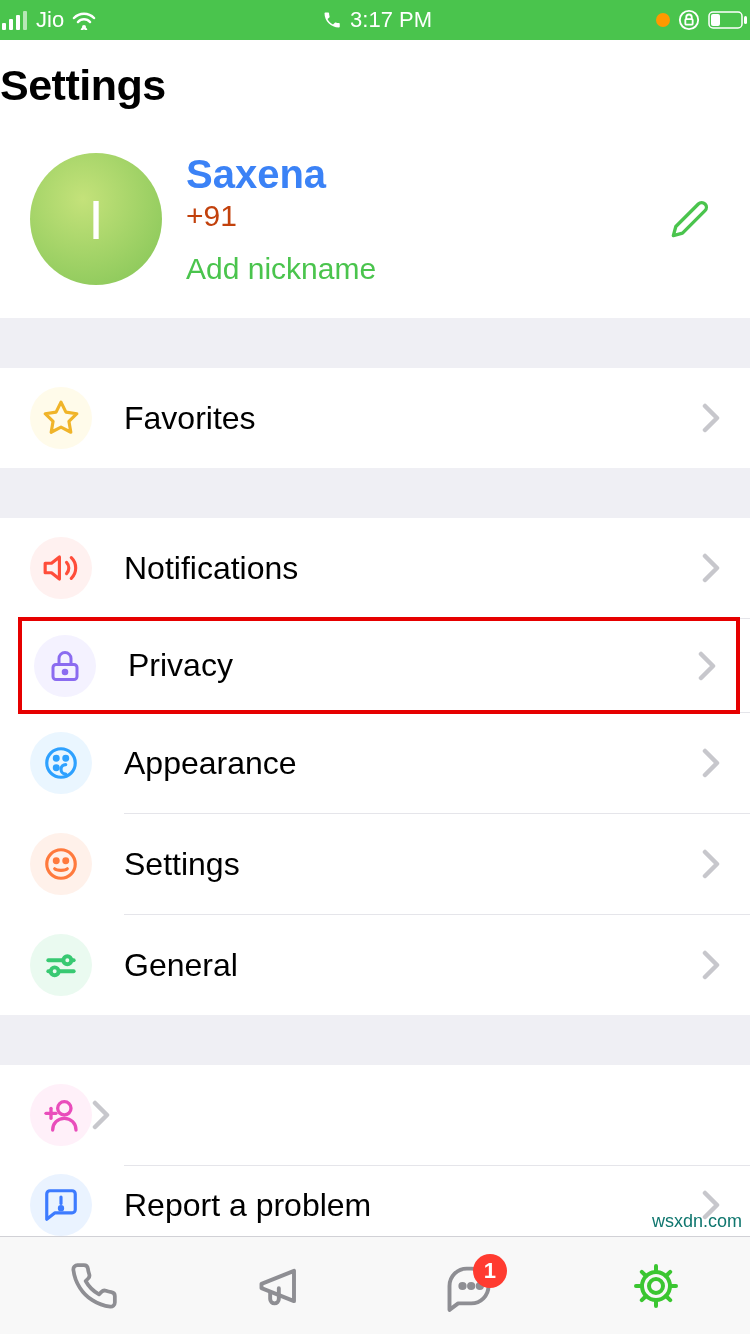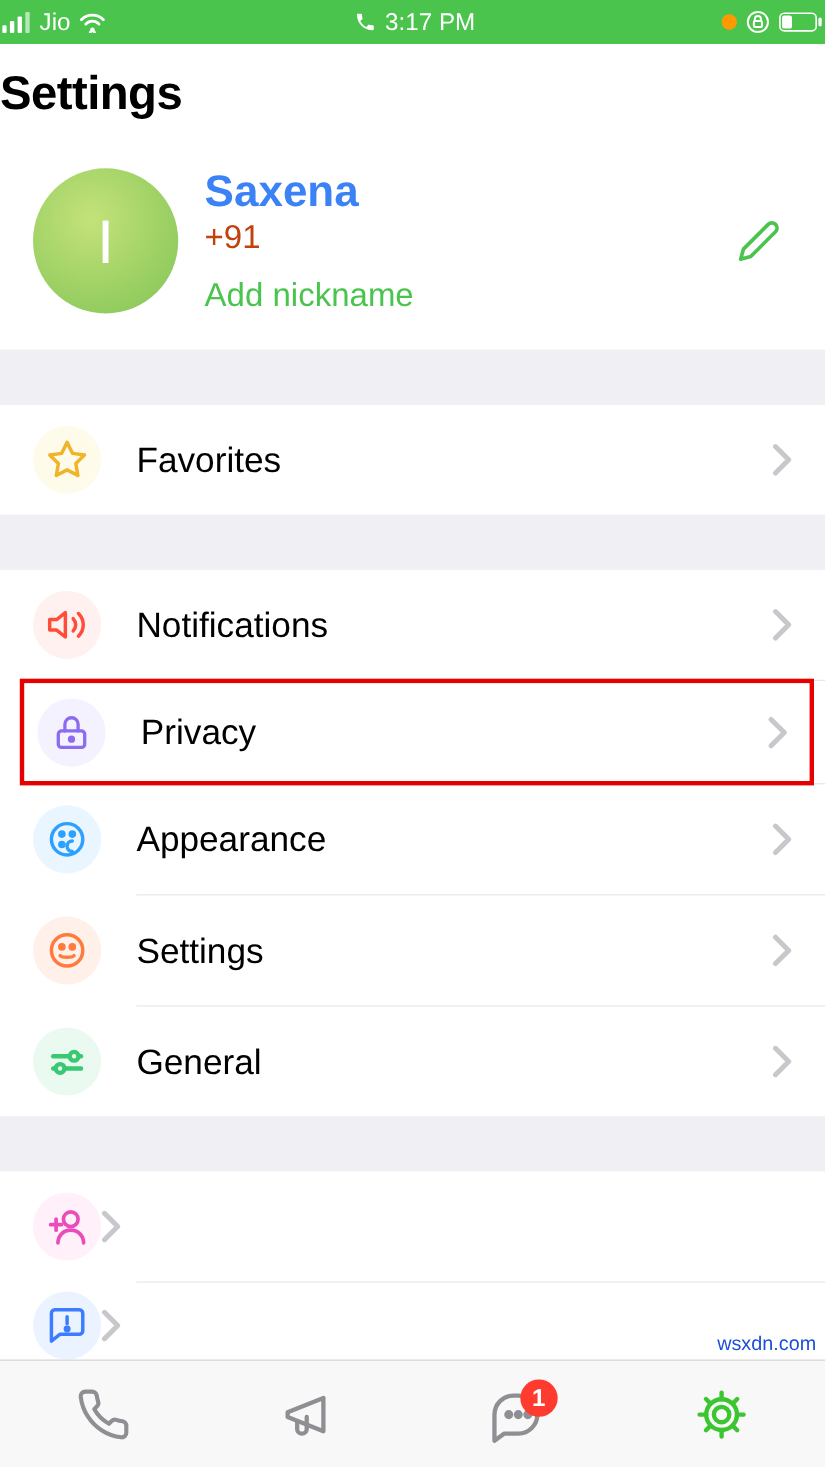--- a/index.html
+++ b/index.html
@@ -137,21 +137,21 @@
       border-radius: 50%;
       display: flex;
       align-items: center;
       justify-content: center;
     }
     .watermark {
       position: absolute;
       bottom: 102px;
       right: 8px;
       font-size: 18px;
-      color: #1d4ed8;
+      color: #0f766e;
     }
   </style>
 </head>
 <body>
 
 <div class="status-bar">
   <div class="status-left">
     <svg width="28" height="20" viewBox="0 0 28 20">
         <rect x="0" y="13" width="4" height="7" rx="1" fill="#fff"></rect>
         <rect x="7" y="9" width="4" height="11" rx="1" fill="#fff"></rect>
@@ -323,20 +323,21 @@
   <div class="divider"></div>
 
   <div class="row" style="height:78px;">
     <div class="icon-wrap" style="background:#eaf3ff;">
       <svg width="38" height="38" viewBox="0 0 24 24" fill="none" stroke="#3d7bff" stroke-width="2" stroke-linecap="round" stroke-linejoin="round">
           <path d="M21 15a2 2 0 0 1-2 2H8l-5 4V5a2 2 0 0 1 2-2h14a2 2 0 0 1 2 2z"></path>
           <line x1="12" y1="7" x2="12" y2="11"></line>
           <circle cx="12" cy="14" r="1" fill="#3d7bff"></circle>
         </svg>
     </div>
+    <div class="row-label">Report a problem</div>
     <svg class="chev" width="18" height="30" viewBox="0 0 12 20">
         <path d="M2 2l8 8-8 8" stroke="#c7c7cc" stroke-width="3" fill="none" stroke-linecap="round" stroke-linejoin="round"></path>
       </svg>
   </div>
 </div>
 
 <div class="watermark">wsxdn.com</div>
 
 <div class="tab-bar">
   <div class="tab-item">

